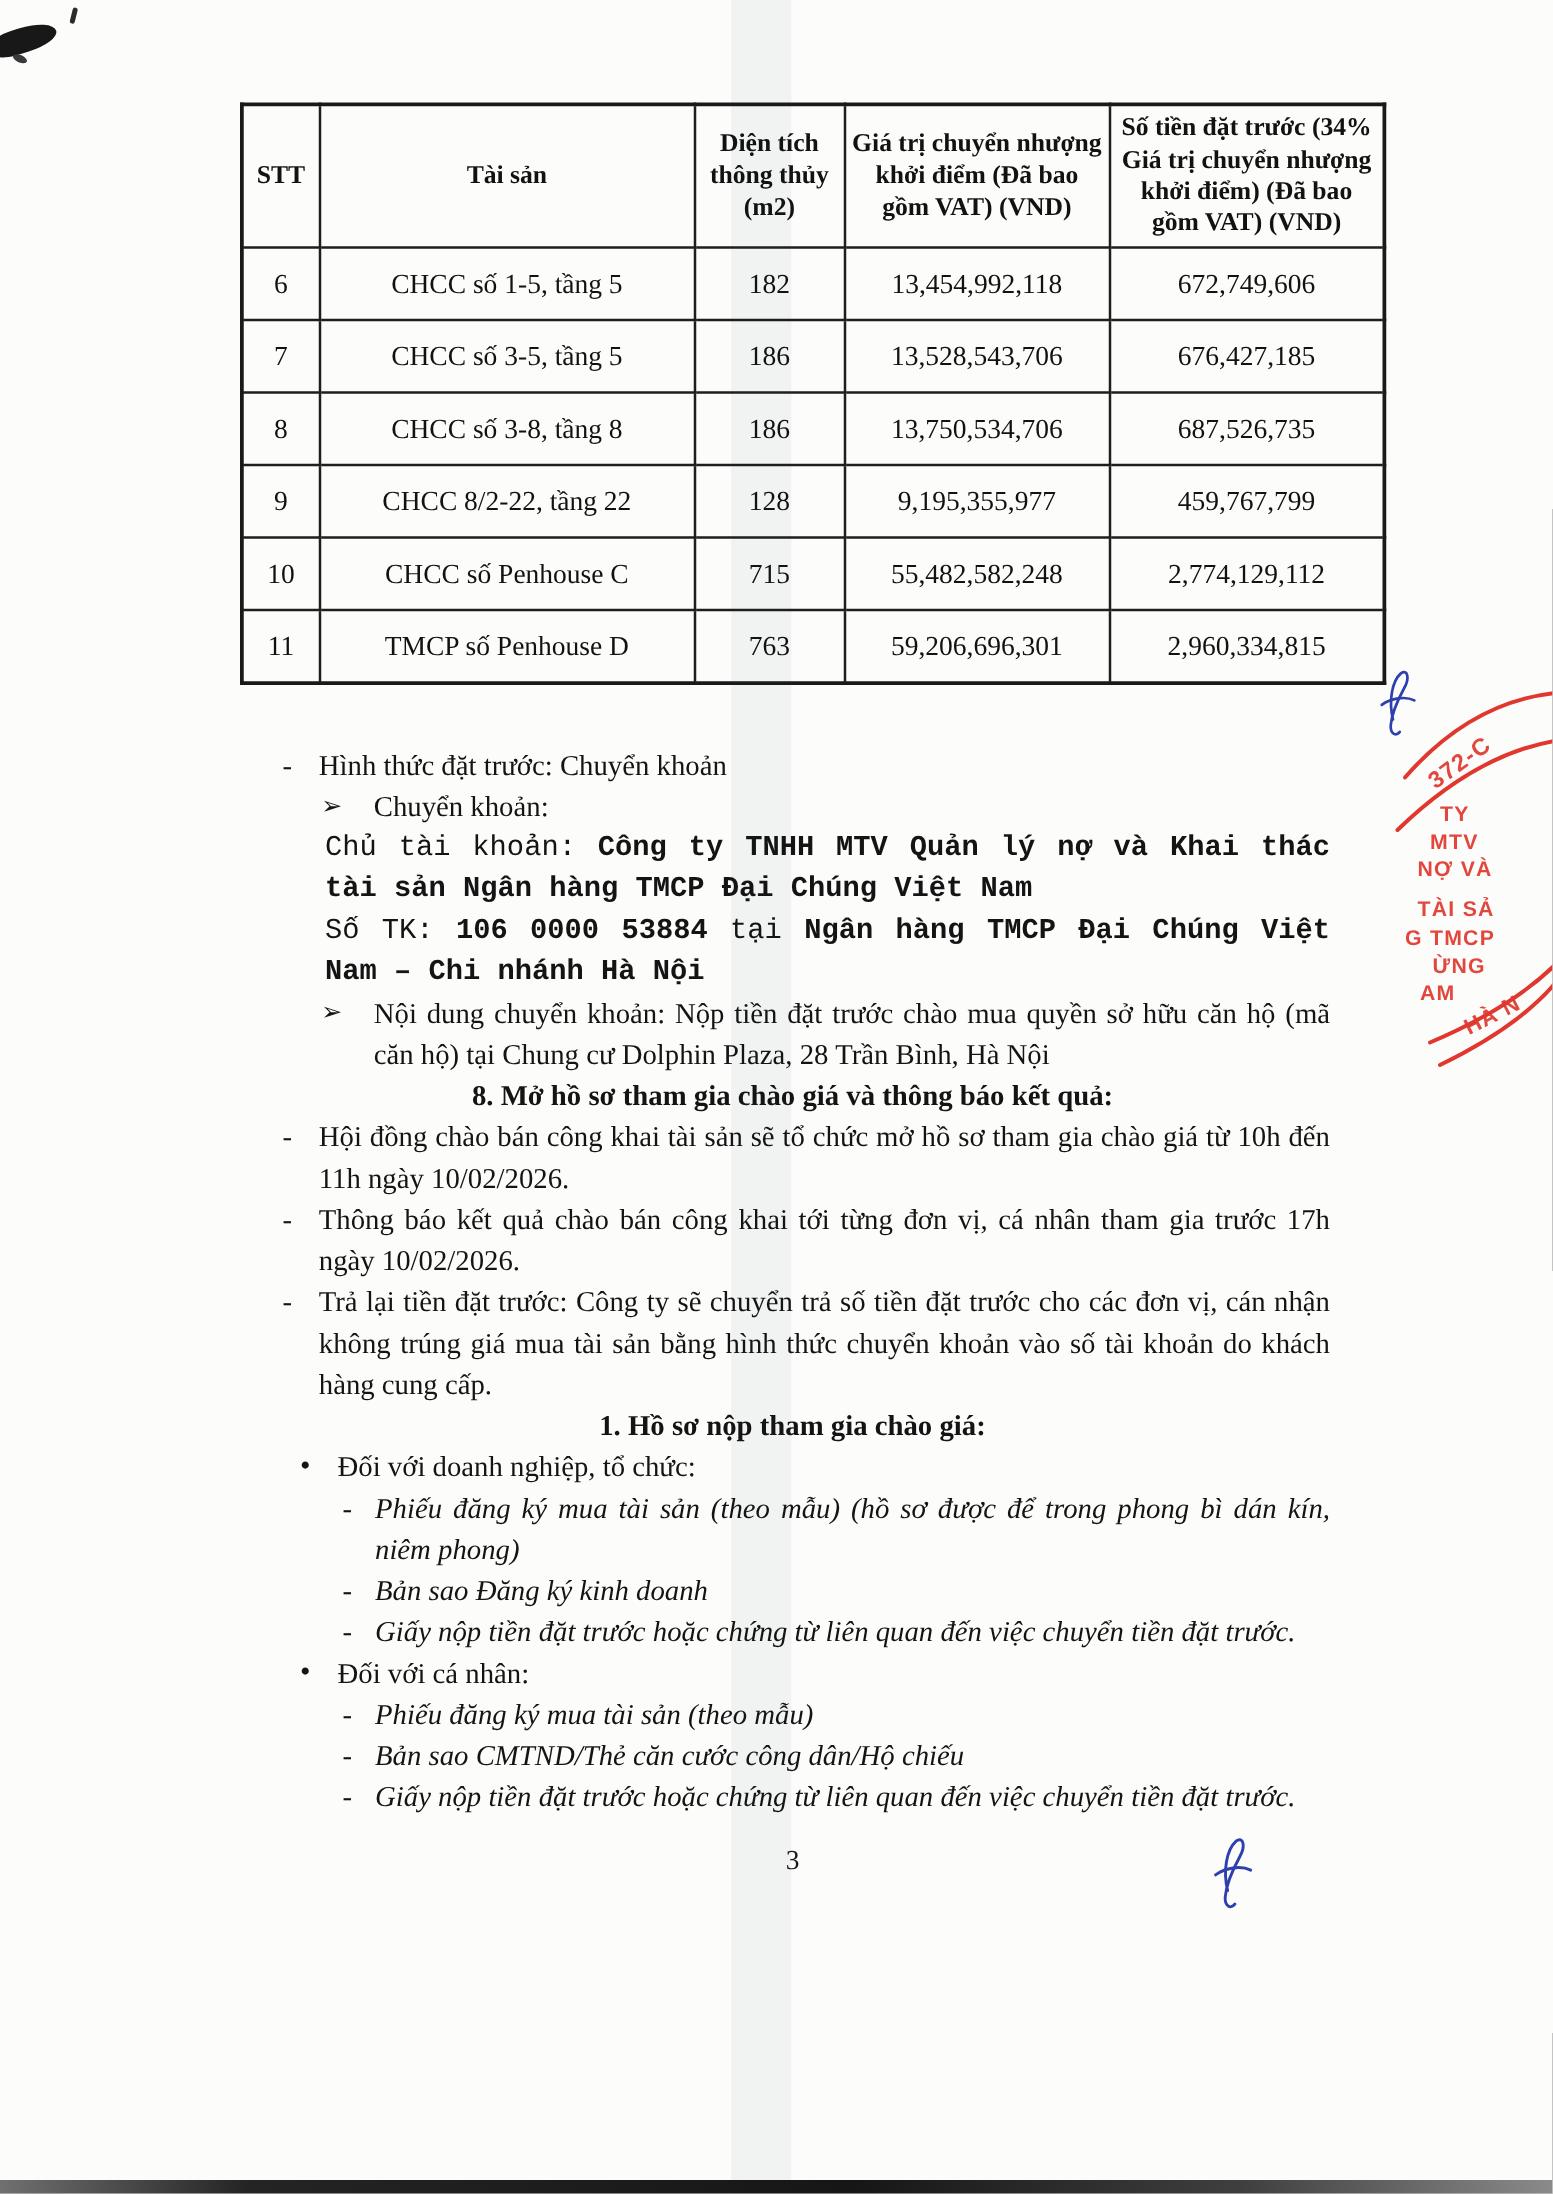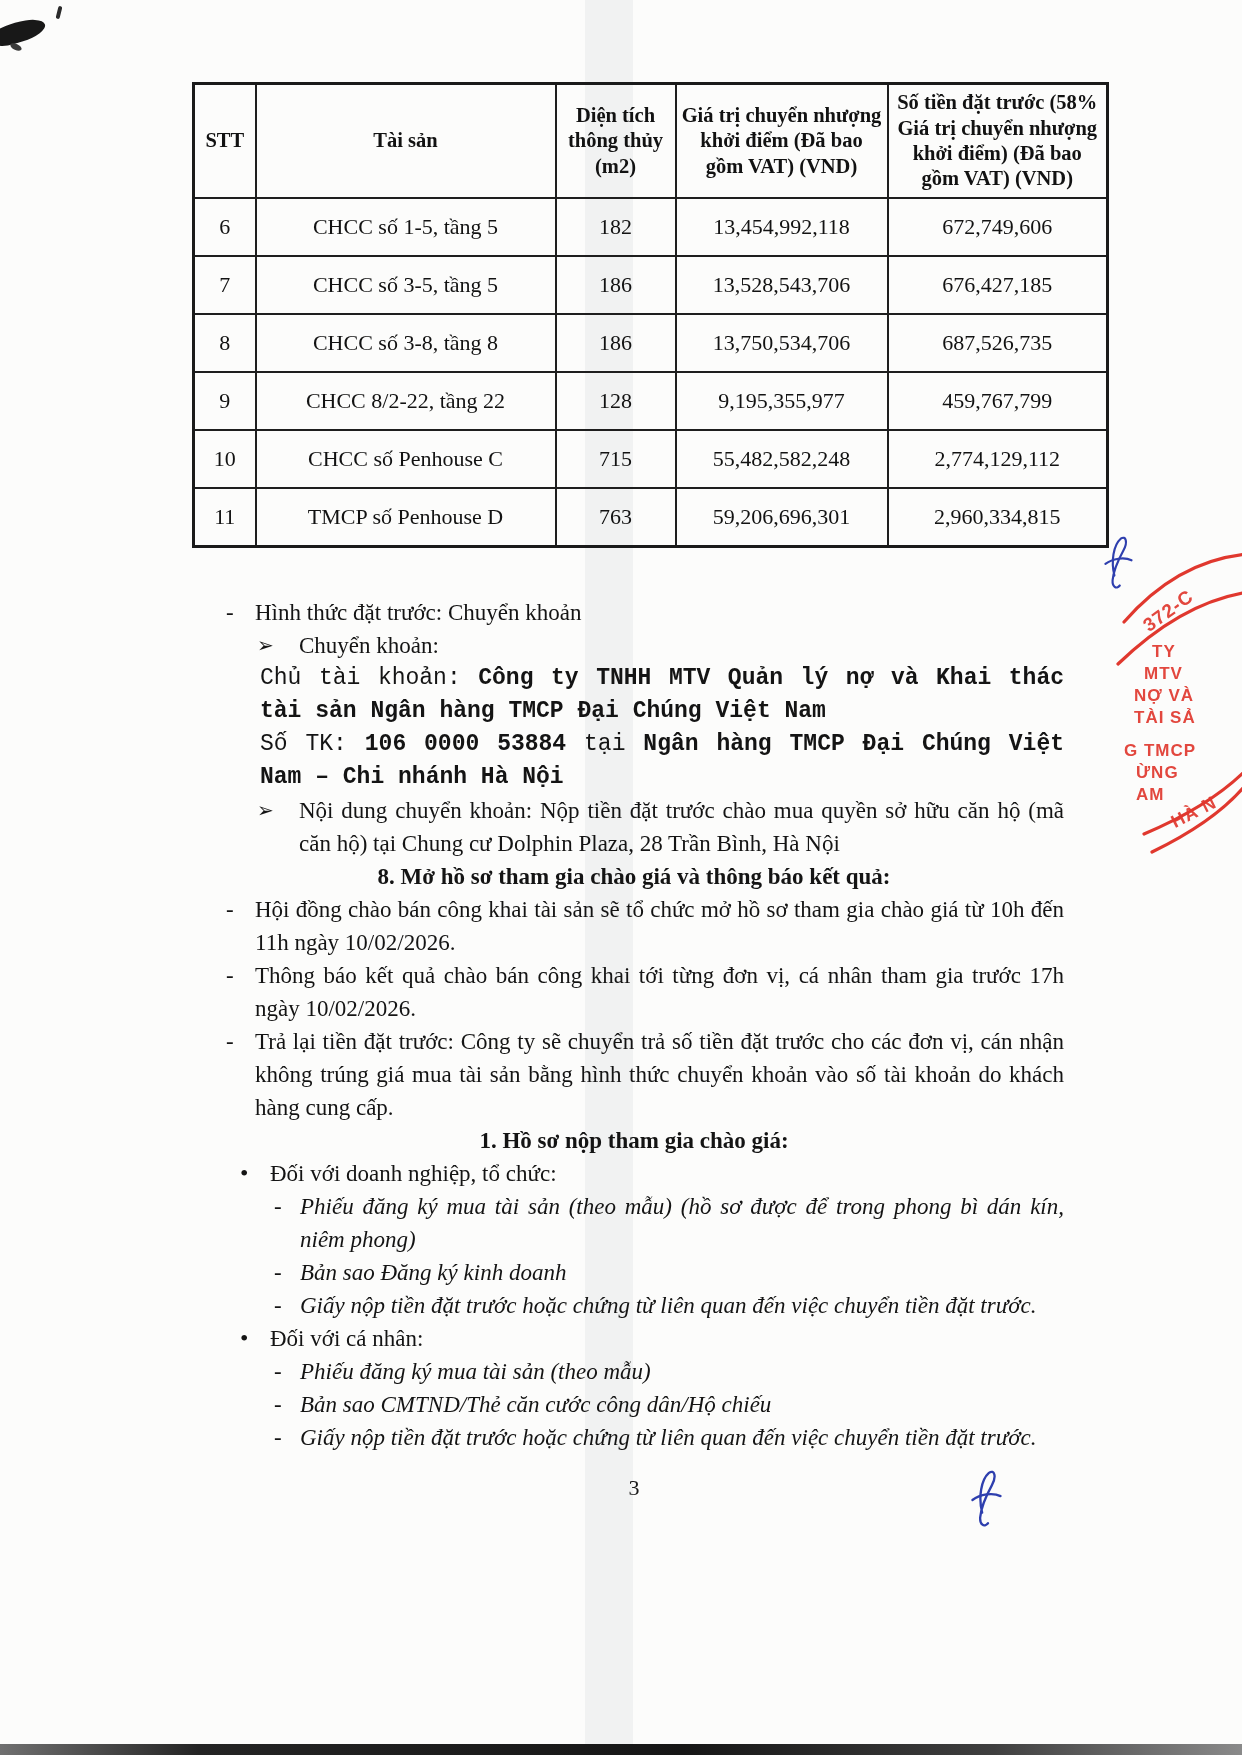--- a/index.html
+++ b/index.html
@@ -53,23 +53,23 @@
   .page-num{margin-top:17px; text-align:center; font-size:22px; color:#1a1a1a;}
   
   .stamp{position:absolute; left:1118px; top:558px; width:132px; height:302px;
     font-family:"Liberation Sans", sans-serif; font-weight:bold;}
   .stamp svg{position:absolute; left:0; top:0; overflow:visible;}
   .stamp-frag{position:absolute; font-size:17px; letter-spacing:1px; white-space:nowrap; opacity:.92;}
   .stamp-frag.f0{left:22px; top:42px;  transform:rotate(-36deg); font-size:19px;}
   .stamp-frag.f1{left:34px; top:84px;}
   .stamp-frag.f2{left:26px; top:106px;}
   .stamp-frag.f3{left:16px; top:128px;}
-  .stamp-frag.f4{left:16px; top:150px;}
+  .stamp-frag.f4{left:16px; top:160px;}
   .stamp-frag.f5{left:6px;  top:183px;}
-  .stamp-frag.f6{left:18px; top:205px;}
+  .stamp-frag.f6{left:28px; top:205px;}
   .stamp-frag.f7{left:18px; top:227px;}
   .stamp-frag.f8{left:52px; top:244px; transform:rotate(-27deg); font-size:18px;}
   
   .ink{position:absolute;}
   .ink.m1{left:1100px; top:534px; width:36px; height:58px;}
   .ink.m2{left:966px;  top:1468px; width:40px; height:62px;}
 </style>
 </head>
 <body>
 
@@ -87,21 +87,21 @@
         <col class="c3">
         <col class="c4">
         <col class="c5">
       </colgroup>
     <thead>
         <tr>
           <th>STT</th>
           <th>Tài sản</th>
           <th>Diện tích thông thủy (m2)</th>
           <th>Giá trị chuyển nhượng khởi điểm (Đã bao gồm VAT) (VND)</th>
-          <th>Số tiền đặt trước (58% Giá trị chuyển nhượng khởi điểm) (Đã bao gồm VAT) (VND)</th>
+          <th>Số tiền đặt trước (34% Giá trị chuyển nhượng khởi điểm) (Đã bao gồm VAT) (VND)</th>
         </tr>
       </thead>
     <tbody>
         <tr>
           <td>6</td>
           <td>CHCC số 1-5, tầng 5</td>
           <td>182</td>
           <td>13,454,992,118</td>
           <td>672,749,606</td>
         </tr>

